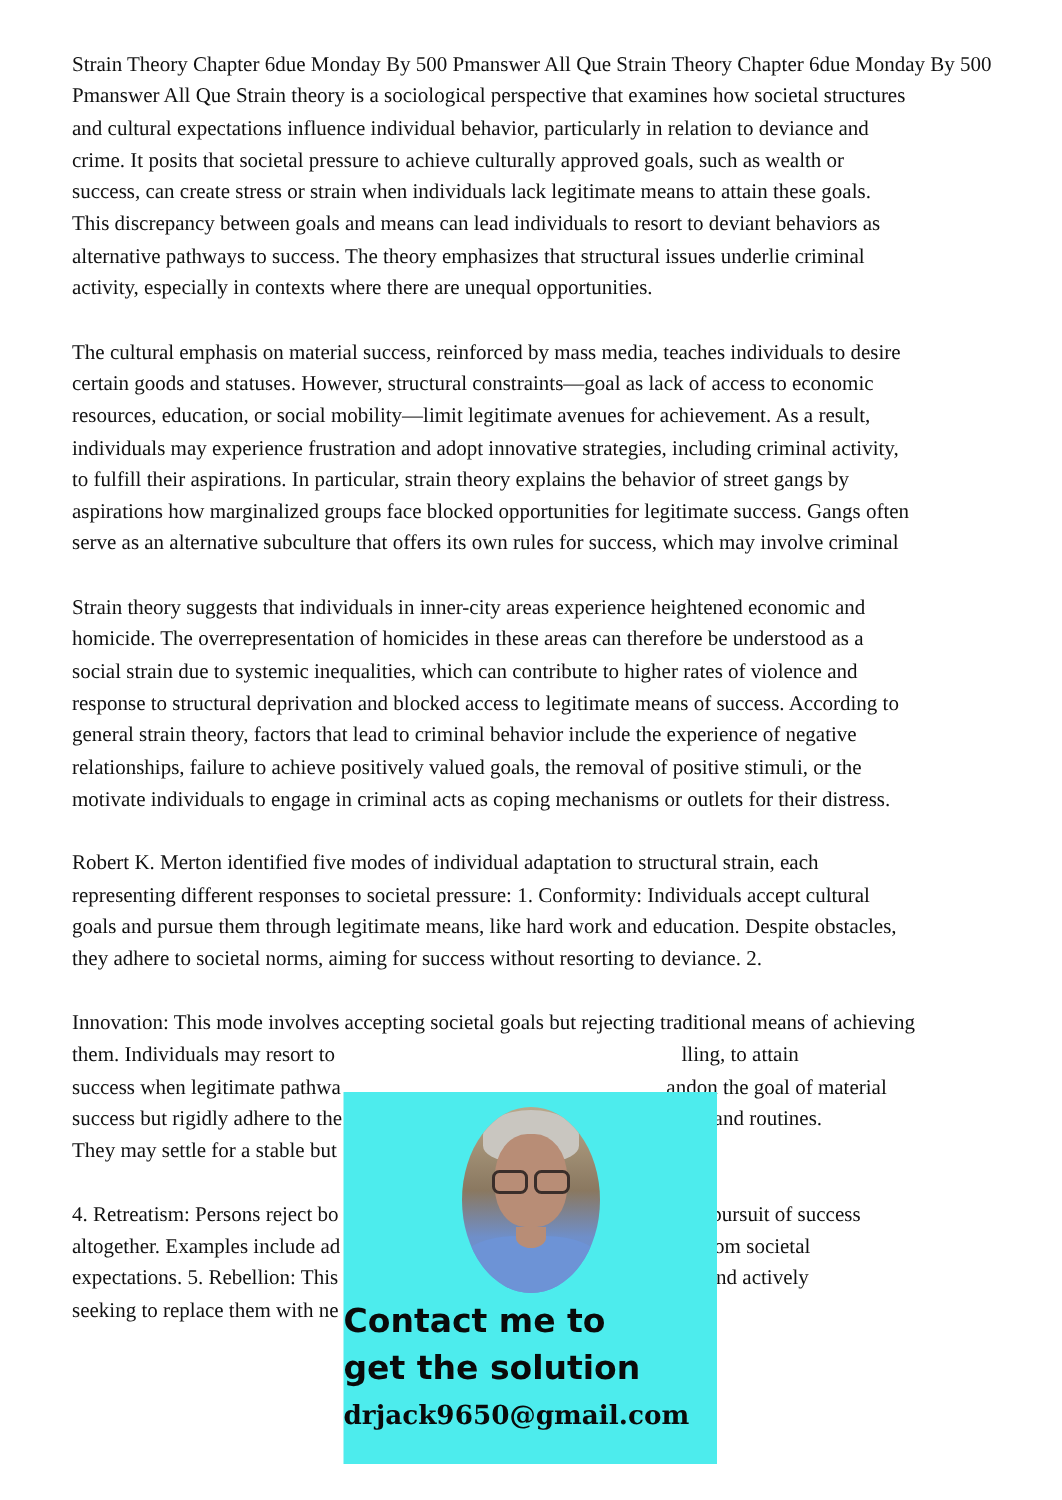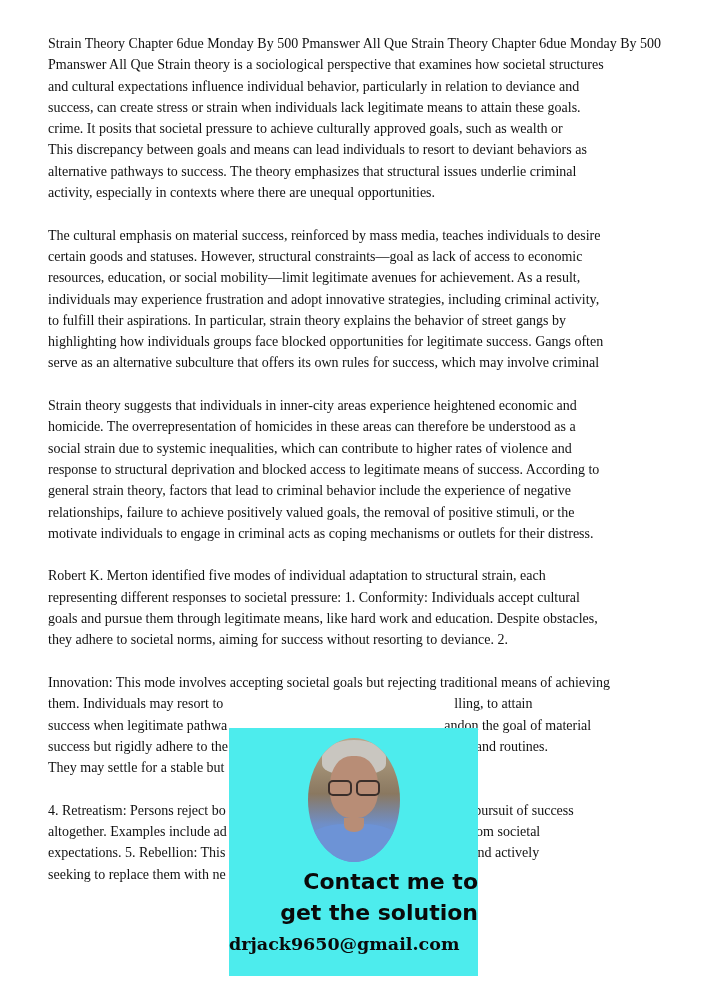--- a/index.html
+++ b/index.html
@@ -5,21 +5,21 @@
   html, body { margin: 0; padding: 0; background: #ffffff; }
   body { width: 708px; height: 1000px; position: relative; overflow: hidden; }
   .page {
     position: absolute; left: 48px; top: 33px; width: 640px;
     font-family: "Liberation Serif", serif; font-size: 14px; line-height: 21.3px; color: #111;
   }
   .para { margin: 0 0 21.3px 0; }
   .line { display: block; white-space: nowrap; }
   .promo {
     position: absolute; left: 229px; top: 728px; width: 249px; height: 248px;
-    background: #4deced; text-align: right;
+    background: #4deced; text-align: left;
   }
   .portrait {
     position: absolute; left: 79px; top: 10px; width: 92px; height: 124px;
     border-radius: 50%; overflow: hidden;
     background: linear-gradient(180deg, #b9a88a 0%, #8a7860 45%, #6f8fc9 70%, #6d93d6 100%);
   }
   .hair { position: absolute; left: 14px; top: 2px; width: 64px; height: 34px; border-radius: 50% 50% 30% 30%; background: #c9c6c0; }
   .face { position: absolute; left: 22px; top: 18px; width: 48px; height: 62px; border-radius: 45% 45% 42% 42%; background: #b88d76; }
   .glasses { position: absolute; left: 20px; top: 42px; width: 52px; height: 14px; }
   .glasses span { position: absolute; top: 0; width: 20px; height: 12px; border: 2px solid #3a2e2a; border-radius: 5px; }
@@ -36,33 +36,33 @@
   }
 </style>
 </head>
 <body>
 
 <div class="page">
   <p class="para">
     <span class="line">Strain Theory Chapter 6due Monday By 500 Pmanswer All Que Strain Theory Chapter 6due Monday By 500</span>
     <span class="line">Pmanswer All Que Strain theory is a sociological perspective that examines how societal structures</span>
     <span class="line">and cultural expectations influence individual behavior, particularly in relation to deviance and</span>
+    <span class="line">crime. It posits that societal pressure to achieve culturally approved goals, such as wealth or</span>
     <span class="line">success, can create stress or strain when individuals lack legitimate means to attain these goals.</span>
-    <span class="line">crime. It posits that societal pressure to achieve culturally approved goals, such as wealth or</span>
     <span class="line">This discrepancy between goals and means can lead individuals to resort to deviant behaviors as</span>
     <span class="line">alternative pathways to success. The theory emphasizes that structural issues underlie criminal</span>
     <span class="line">activity, especially in contexts where there are unequal opportunities.</span>
   </p>
   <p class="para">
     <span class="line">The cultural emphasis on material success, reinforced by mass media, teaches individuals to desire</span>
     <span class="line">certain goods and statuses. However, structural constraints—goal as lack of access to economic</span>
     <span class="line">resources, education, or social mobility—limit legitimate avenues for achievement. As a result,</span>
     <span class="line">individuals may experience frustration and adopt innovative strategies, including criminal activity,</span>
     <span class="line">to fulfill their aspirations. In particular, strain theory explains the behavior of street gangs by</span>
-    <span class="line">highlighting how individuals groups face blocked opportunities for legitimate success. Gangs often</span>
+    <span class="line">aspirations how marginalized groups face blocked opportunities for legitimate success. Gangs often</span>
     <span class="line">serve as an alternative subculture that offers its own rules for success, which may involve criminal</span>
   </p>
   <p class="para">
     <span class="line">Strain theory suggests that individuals in inner-city areas experience heightened economic and</span>
     <span class="line">homicide. The overrepresentation of homicides in these areas can therefore be understood as a</span>
     <span class="line">social strain due to systemic inequalities, which can contribute to higher rates of violence and</span>
     <span class="line">response to structural deprivation and blocked access to legitimate means of success. According to</span>
     <span class="line">general strain theory, factors that lead to criminal behavior include the experience of negative</span>
     <span class="line">relationships, failure to achieve positively valued goals, the removal of positive stimuli, or the</span>
     <span class="line">motivate individuals to engage in criminal acts as coping mechanisms or outlets for their distress.</span>

